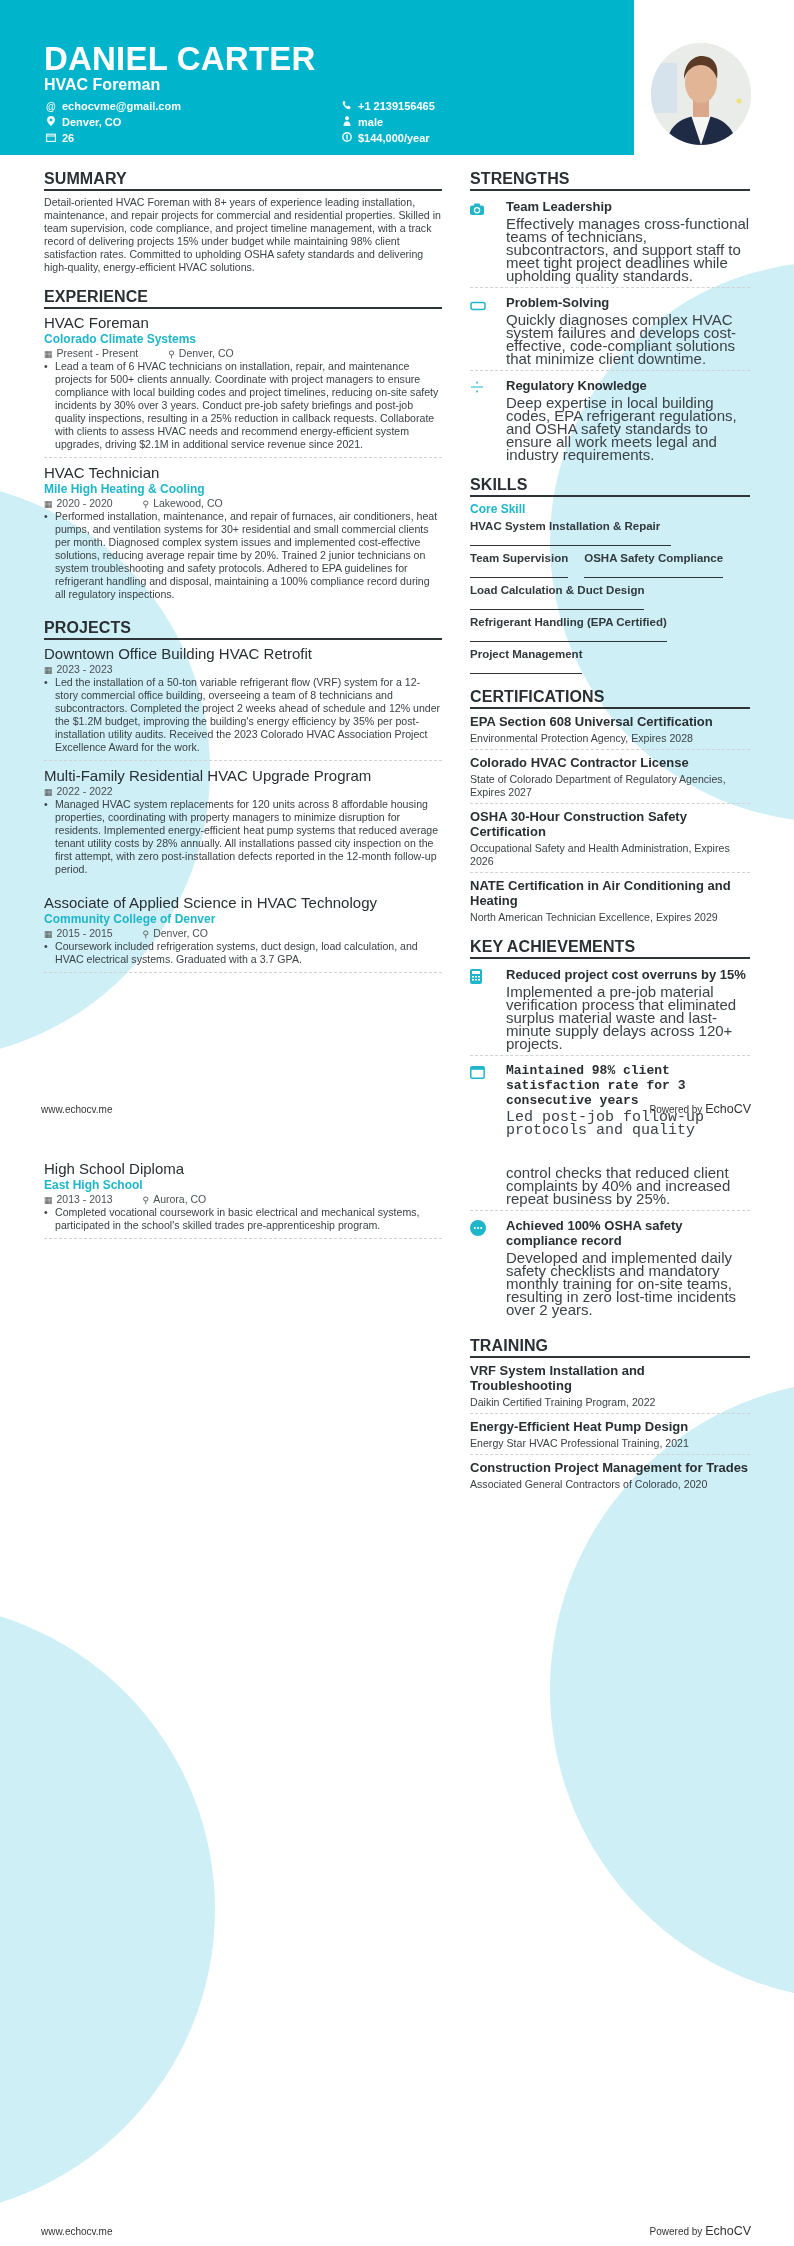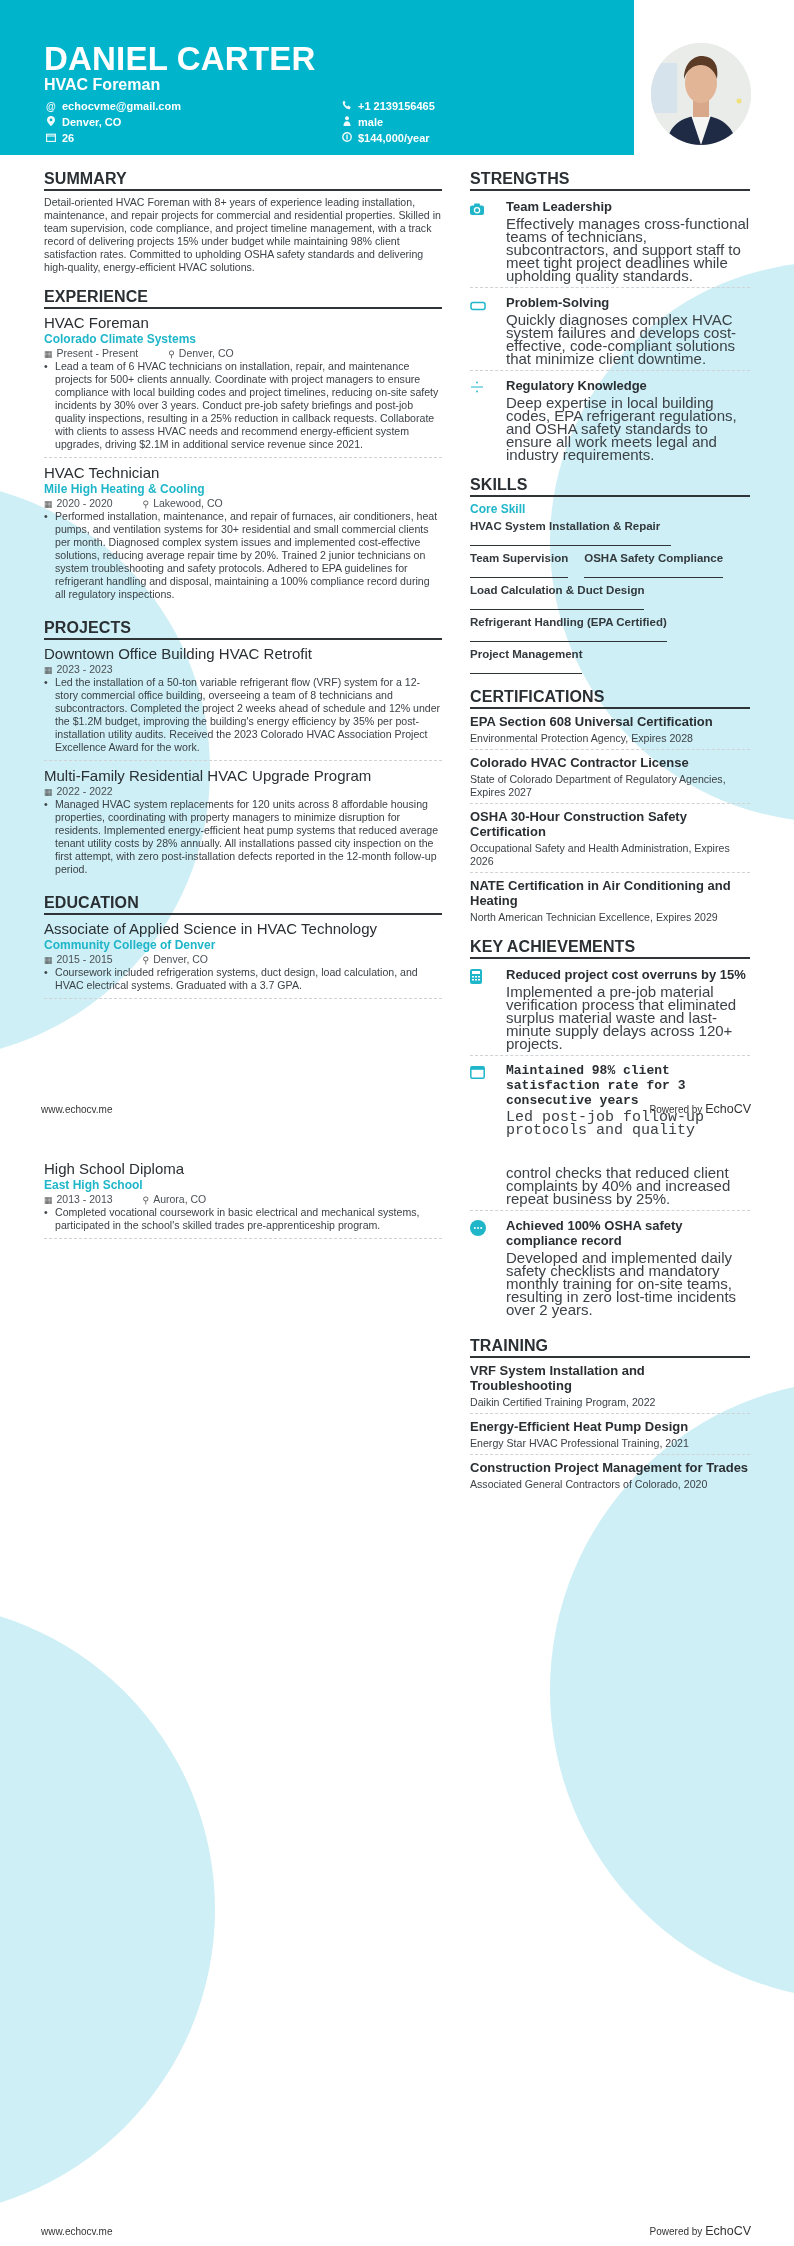--- a/index.html
+++ b/index.html
@@ -177,21 +177,20 @@
         <span><span class="ic">▦</span><span>2022 - 2022</span></span>
       </div>
       <div class="bullet">
           <span class="dot">•</span>
           <span>Managed HVAC system replacements for 120 units across 8 affordable housing properties, coordinating with property managers to minimize disruption for residents. Implemented energy-efficient heat pump systems that reduced average tenant utility costs by 28% annually. All installations passed city inspection on the first attempt, with zero post-installation defects reported in the 12-month follow-up period.</span>
         </div>
     </div>
   </section>
 
   <section>
-    <div class="sec-title">EDUCATION</div>
     <div class="entry">
       <div class="entry-title">Associate of Applied Science in HVAC Technology</div>
       <div class="entry-org">Community College of Denver</div>
       <div class="meta">
         <span><span class="ic">▦</span><span>2015 - 2015</span></span>
         <span><span class="ic">⚲</span><span>Denver, CO</span></span>
       </div>
       <div class="bullet">
           <span class="dot">•</span>
           <span>Coursework included refrigeration systems, duct design, load calculation, and HVAC electrical systems. Graduated with a 3.7 GPA.</span>

